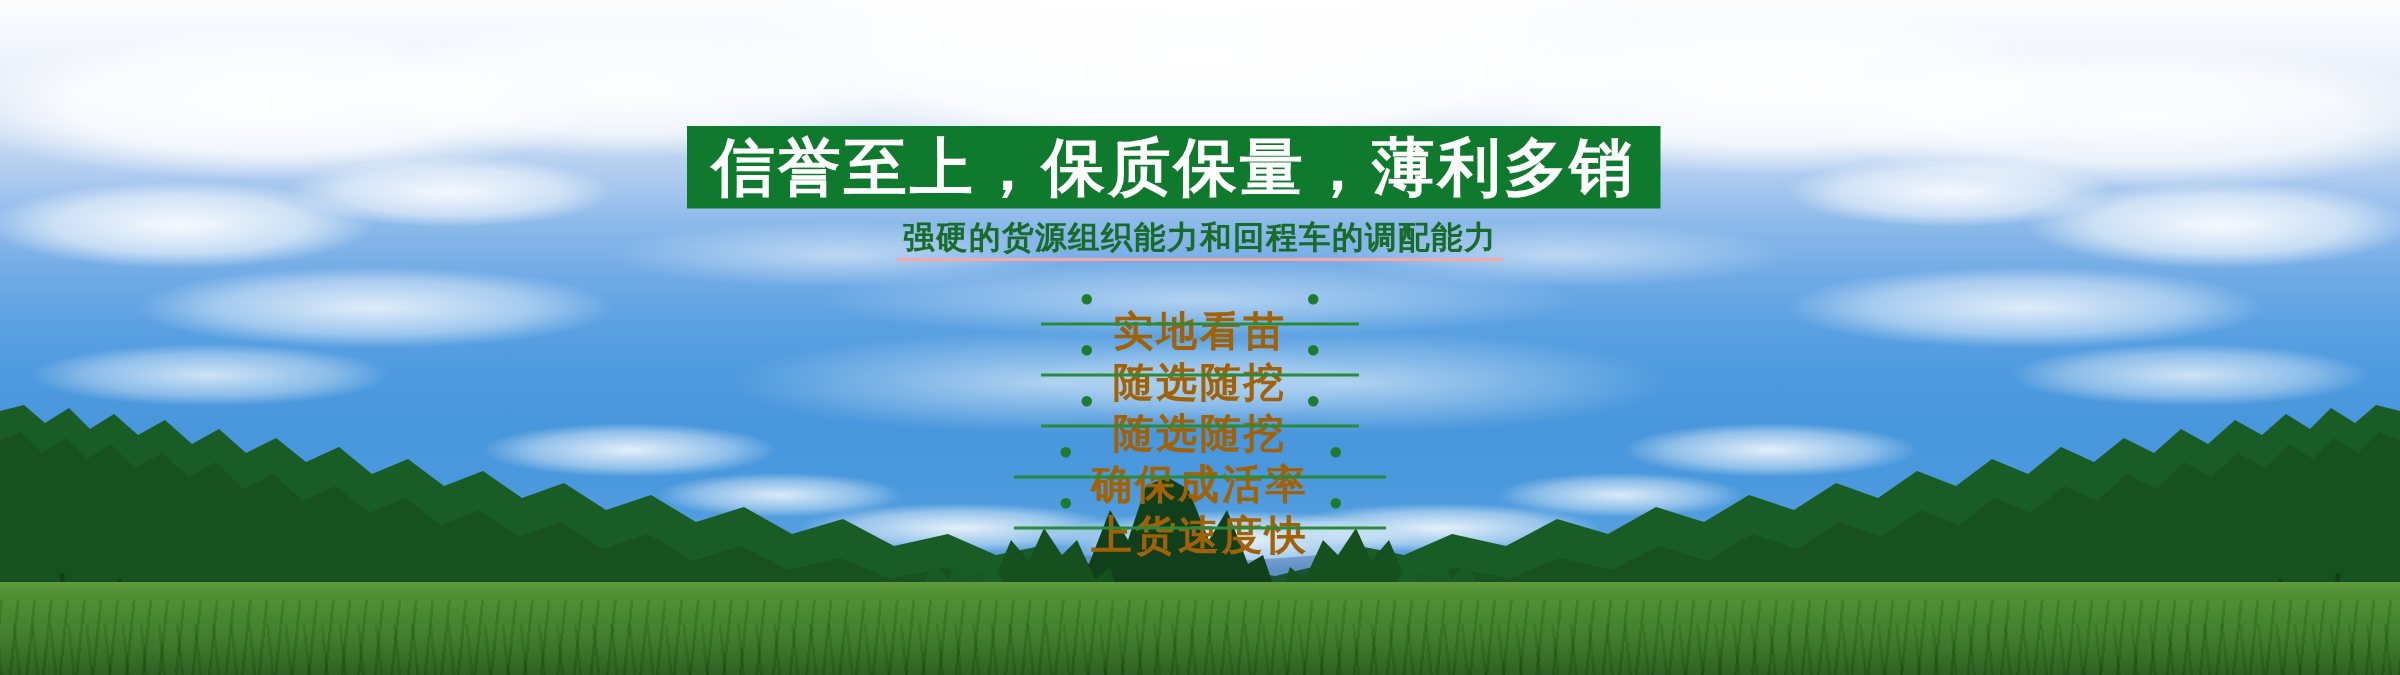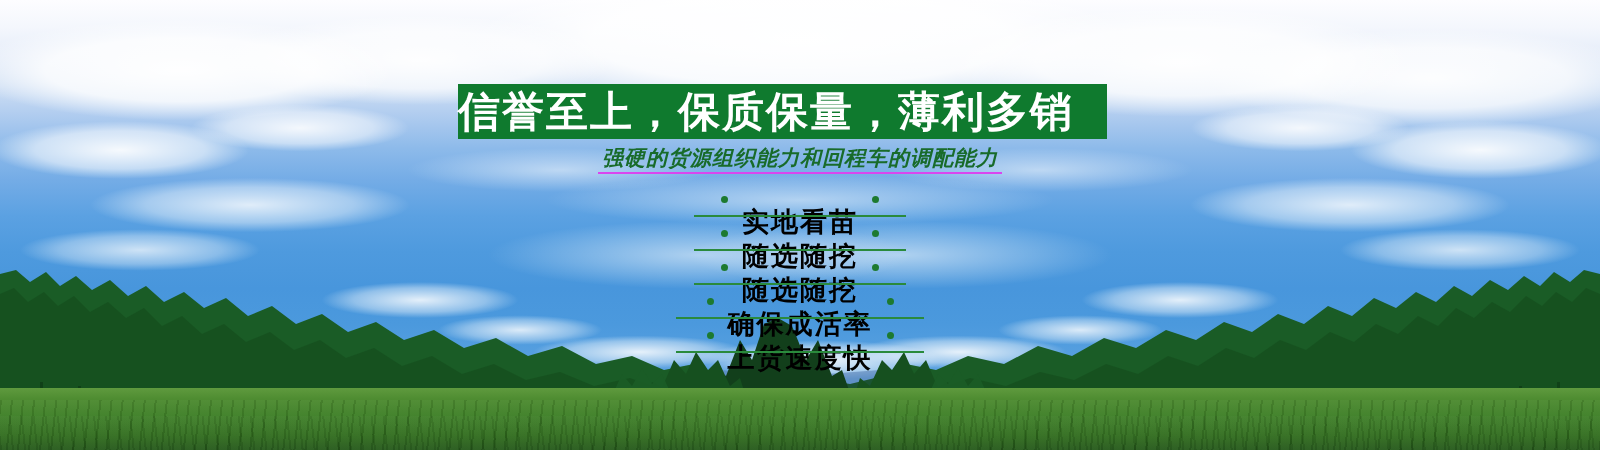--- a/index.html
+++ b/index.html
@@ -114,21 +114,21 @@
   .tl-near{bottom:30px;height:150px;}
   .tl-center{bottom:34px;height:100px;}
 
   
   .content{
     position:absolute;left:0;top:0;width:1600px;height:450px;
   }
   .title-bar{
     position:absolute;left:458px;top:84px;width:649px;height:55px;
     background:#0f7a2e;
-    display:flex;align-items:center;justify-content:flex-start;
+    display:flex;align-items:center;justify-content:center;
   }
   .title-text{
     color:#ffffff;
     font-size:42px;
     font-weight:bold;
     letter-spacing:2px;
     line-height:1;
     white-space:nowrap;
     font-family:"DejaVu Sans","Liberation Sans",sans-serif;
   }
@@ -137,24 +137,23 @@
     text-align:center;
   }
   .subtitle-text{
     display:inline-block;
     color:#186b2a;
     font-size:21px;
     font-weight:bold;
     letter-spacing:1px;
     line-height:1.15;
     white-space:nowrap;
-    border-bottom:2px solid #d946ef;
+    border-bottom:2px solid #fca5a5;
     padding:0 4px 2px 4px;
     font-family:"DejaVu Sans","Liberation Sans",sans-serif;
-    font-style:italic;
   }
 
   .feature-list{
     position:absolute;left:0;top:182px;width:1600px;
     display:flex;flex-direction:column;align-items:center;
   }
   .feature-row{
     display:flex;align-items:center;justify-content:center;
     gap:14px;
     height:34px;
@@ -162,21 +161,21 @@
   }
   .feature-row .rule{
     position:absolute;left:50%;transform:translateX(-50%);
     bottom:-1px;height:2px;background:#2a8a3c;
   }
   .feature-row .dot{
     width:7px;height:7px;border-radius:50%;
     background:#1d7a30;flex:0 0 auto;
   }
   .feature-text{
-    color:#000000;
+    color:#a16207;
     font-size:27px;
     font-weight:bold;
     letter-spacing:2px;
     line-height:1;
     white-space:nowrap;
     font-family:"DejaVu Sans","Liberation Sans",sans-serif;
     margin-top:44px;
   }
   
   .feature-row[data-idx="0"] .rule{width:212px;}

